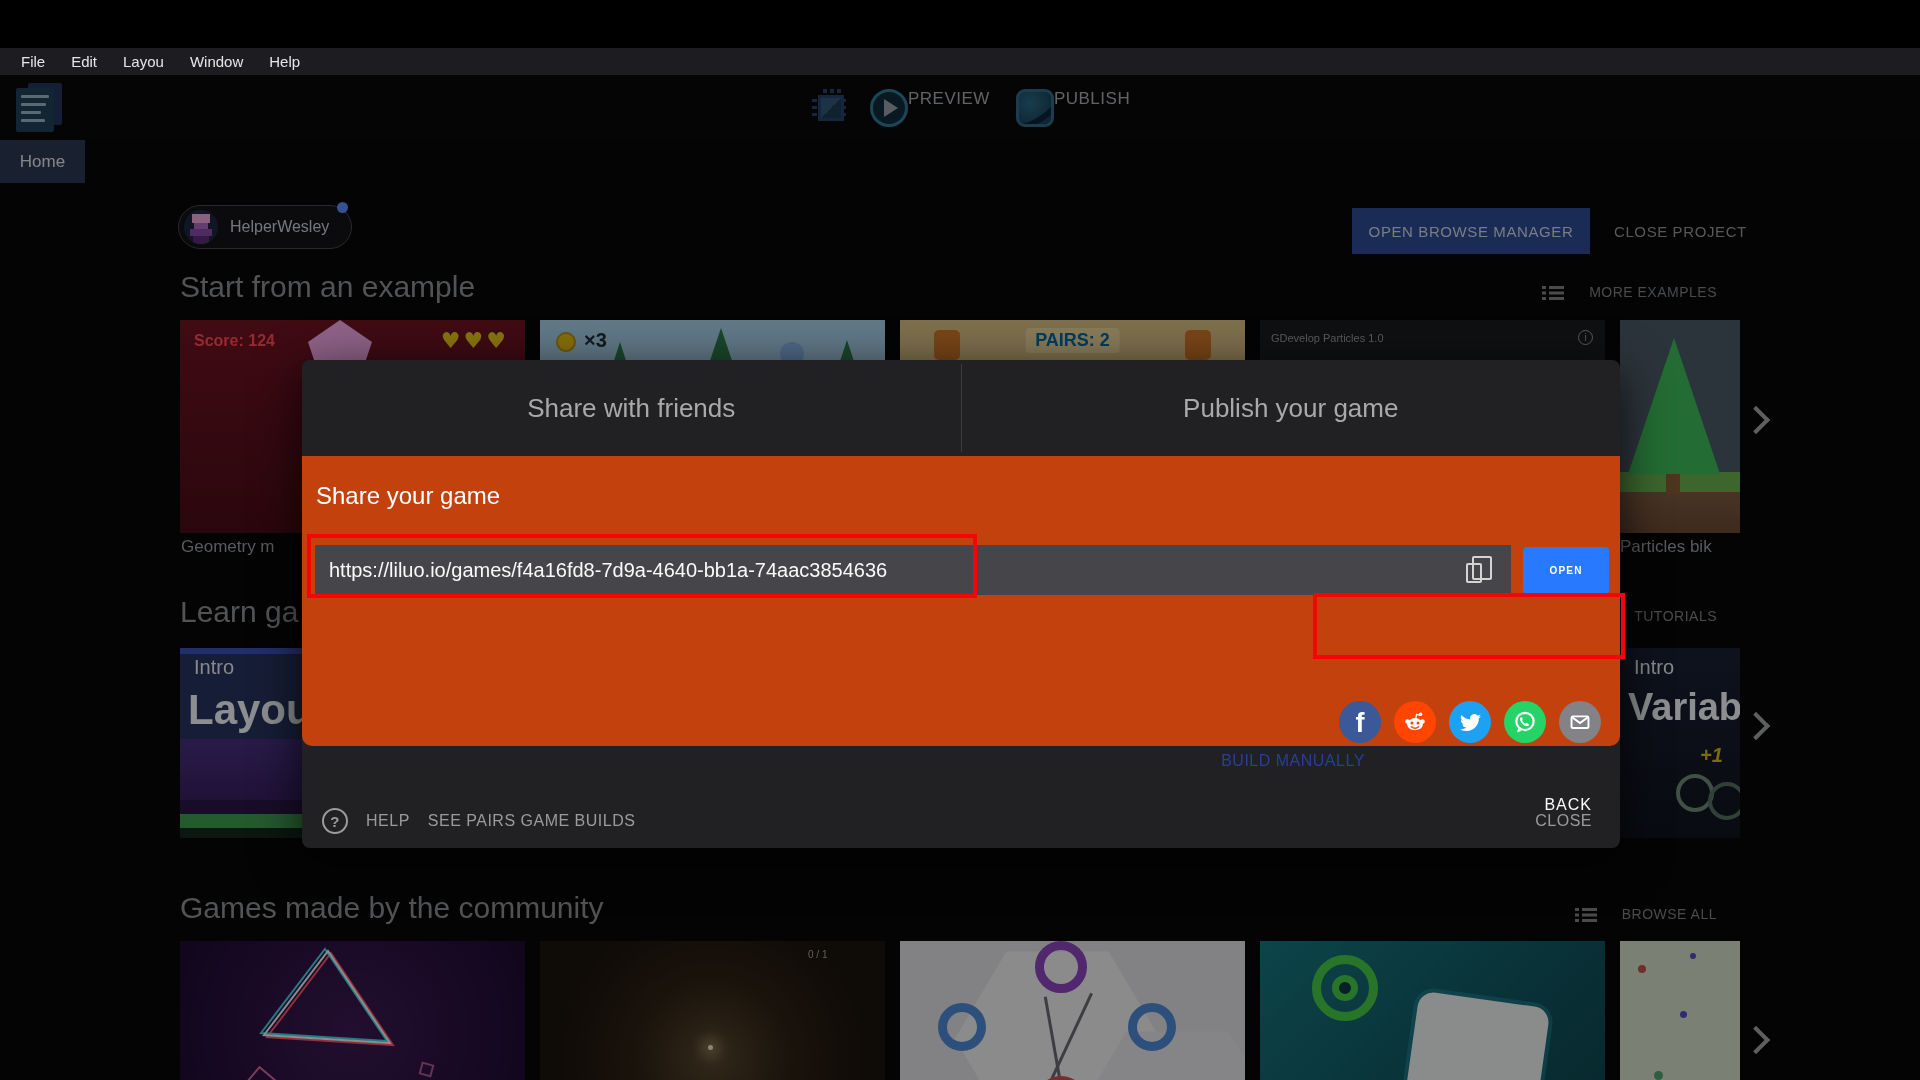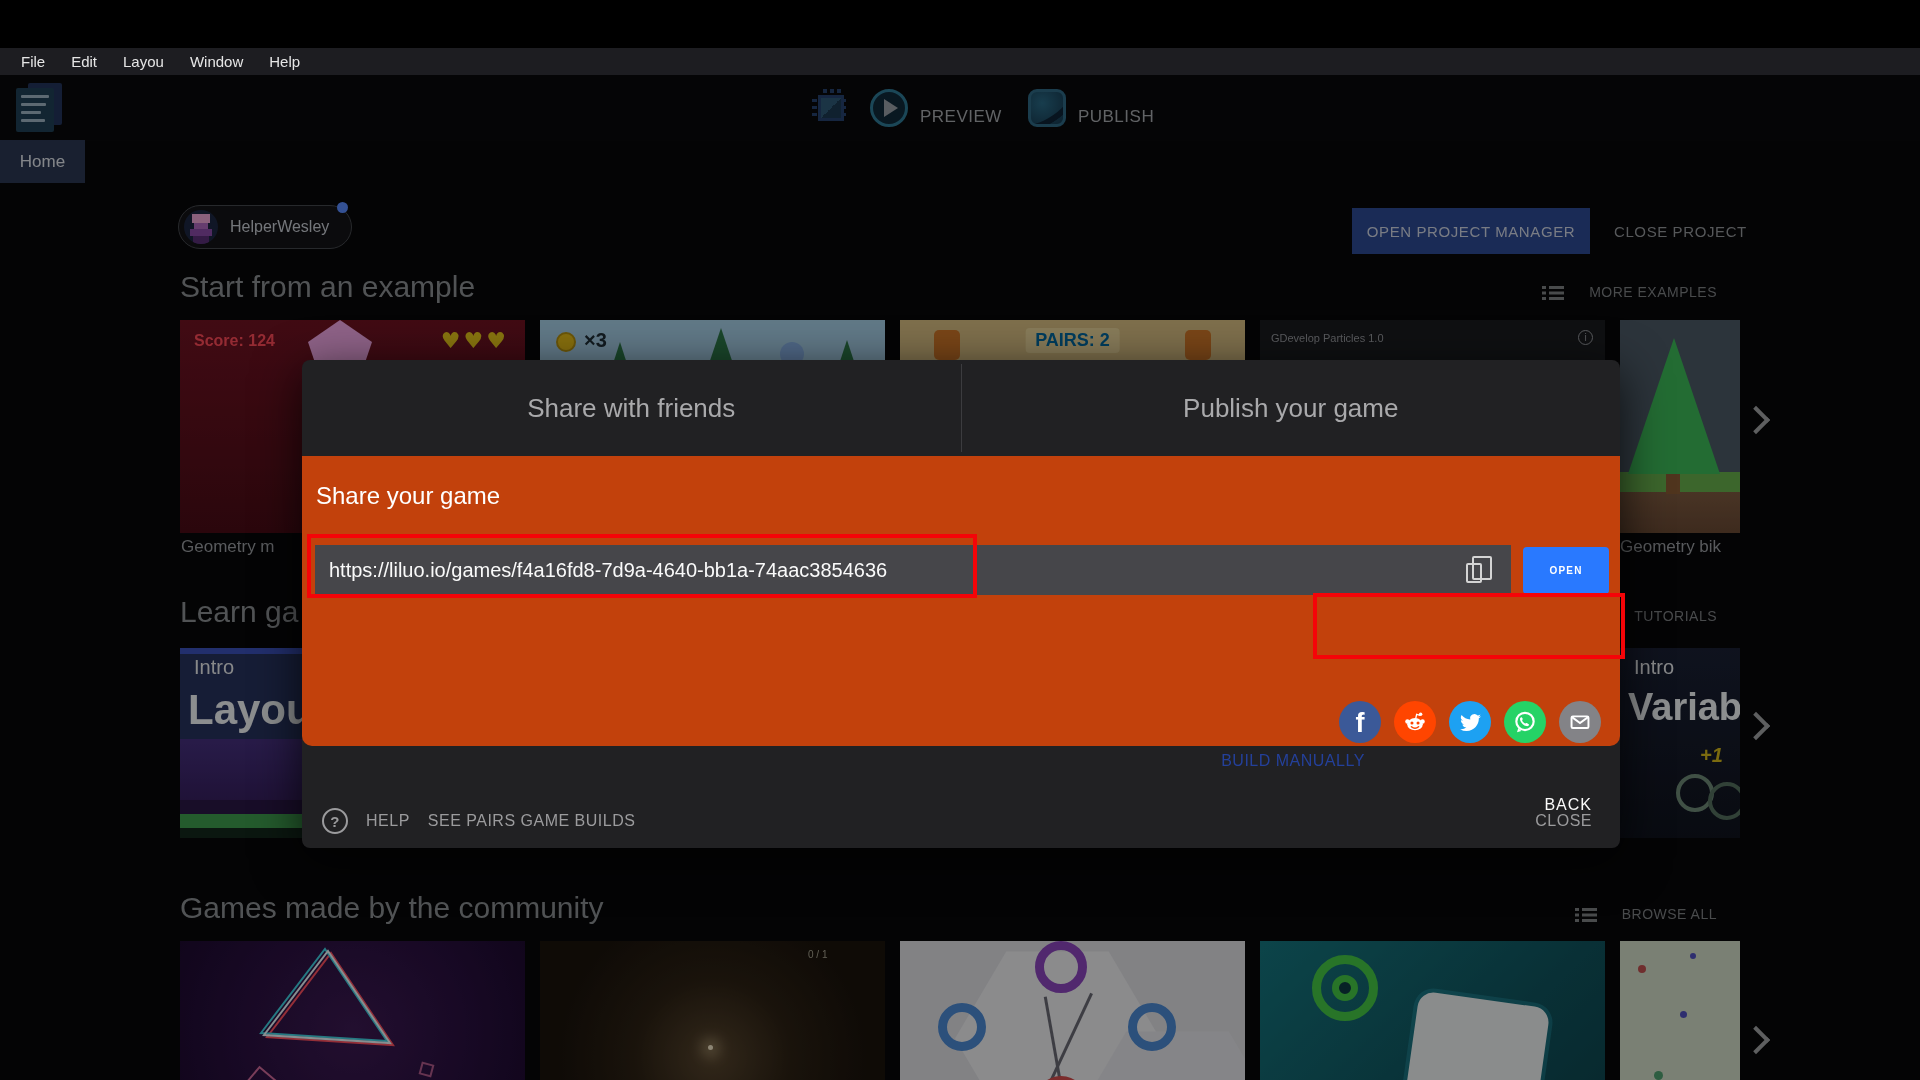--- a/index.html
+++ b/index.html
@@ -15,21 +15,21 @@
   .pm{position:absolute;left:16px;top:8px;width:48px;height:50px;}
   .pm-back{position:absolute;right:2px;top:0;width:34px;height:42px;background:#23345c;border-radius:2px;}
   .pm-front{position:absolute;left:0;top:5px;width:38px;height:44px;background:#1f4156;border-radius:2px;padding:7px 5px;display:flex;flex-direction:column;gap:5px;}
   .pm-front i{display:block;height:3px;background:#9fb6c4;border-radius:1px;}
   .pm-front i:nth-child(2){width:88%;}.pm-front i:nth-child(3){width:70%;}.pm-front i:nth-child(4){width:85%;}
   .toolbar-center{position:absolute;left:818px;top:0;height:66px;display:flex;align-items:center;gap:26px;}
   .debug-ic{width:26px;height:26px;background:linear-gradient(135deg,#2f5a78 50%,#1d3a52 50%);border:3px solid #27426e;position:relative;}
   .debug-ic::before{content:"";position:absolute;left:-9px;top:1px;width:5px;height:3px;background:#27426e;
     box-shadow:0 7px 0 #27426e,0 14px 0 #27426e,29px 0 0 #27426e,29px 7px 0 #27426e,29px 14px 0 #27426e;}
   .debug-ic::after{content:"";position:absolute;top:-9px;left:2px;width:4px;height:4px;background:#27426e;box-shadow:7px 0 0 #27426e,14px 0 0 #27426e;}
-  .toolbar-btn{display:flex;align-items:flex-end;gap:12px;color:#a8abaf;font-size:17px;letter-spacing:.5px;cursor:pointer;}
+  .toolbar-btn{display:flex;align-items:flex-start;color:#a8abaf;font-size:17px;letter-spacing:.5px;cursor:pointer;}
   .play{width:38px;height:38px;border-radius:50%;background:#102a3a;border:3px solid #2f7a96;display:flex;align-items:center;justify-content:center;}
   .play::before{content:"";border-left:14px solid #99a1a8;border-top:9px solid transparent;border-bottom:9px solid transparent;margin-left:4px;}
   .globe{width:38px;height:38px;border-radius:50%;background:radial-gradient(circle at 35% 35%,#2a6a86,#16384e);border:3px solid #2f6a86;position:relative;overflow:hidden;border-radius:9px;}
   .globe::before{content:"";position:absolute;width:56px;height:28px;border-radius:50%;border-bottom:6px solid #0e2436;transform:rotate(-35deg);left:-12px;top:-3px;}
 
   
   .hometab{position:absolute;top:92px;left:0;width:85px;height:43px;background:#2c3854;color:#e2e6ec;font-size:17px;display:flex;align-items:center;justify-content:center;z-index:1;}
 
   
   .userchip{position:absolute;left:178px;top:157px;height:44px;border:1px solid #44474c;border-radius:22px;background:#141417;display:flex;align-items:center;gap:12px;padding:0 22px 0 5px;z-index:1;}
@@ -209,21 +209,21 @@
     <span class="avatar">
       <i class="a1"></i>
         <i class="a2"></i>
         <i class="a3"></i>
         <i class="a4"></i>
     </span>
     <span class="username">HelperWesley</span>
     <span class="notifdot"></span>
   </div>
 
-  <button class="btn-opm">OPEN PROJECT MANAGER</button>
+  <button class="btn-opm">OPEN BROWSE MANAGER</button>
   <div class="btn-closeproj">CLOSE PROJECT</div>
 
   <div class="h-section h1">Start from an example</div>
   <div class="sec-link sl1">
     <span class="list-icon"></span>
     <span>MORE EXAMPLES</span>
   </div>
 
   <div class="cardrow row1">
     <div class="card c-geo">
@@ -249,21 +249,21 @@
       <span class="part-info">i</span>
     </div>
     <div class="card c-down">
       <span class="down-dirt"></span>
       <span class="down-grass"></span>
       <span class="down-trunk"></span>
       <span class="down-tree"></span>
     </div>
   </div>
   <div class="cardtitle ct1">Geometry m</div>
-  <div class="cardtitle ct5">Geometry bik</div>
+  <div class="cardtitle ct5">Particles bik</div>
   <div class="chev cv1"></div>
 
   <div class="h-section h2">Learn ga</div>
   <div class="sec-link sl2">
     <span>TUTORIALS</span>
   </div>
   <div class="cardrow row2">
     <div class="card c-intro1">
       <span class="intro-tag">Intro</span>
       <span class="intro-big">Layou</span>

